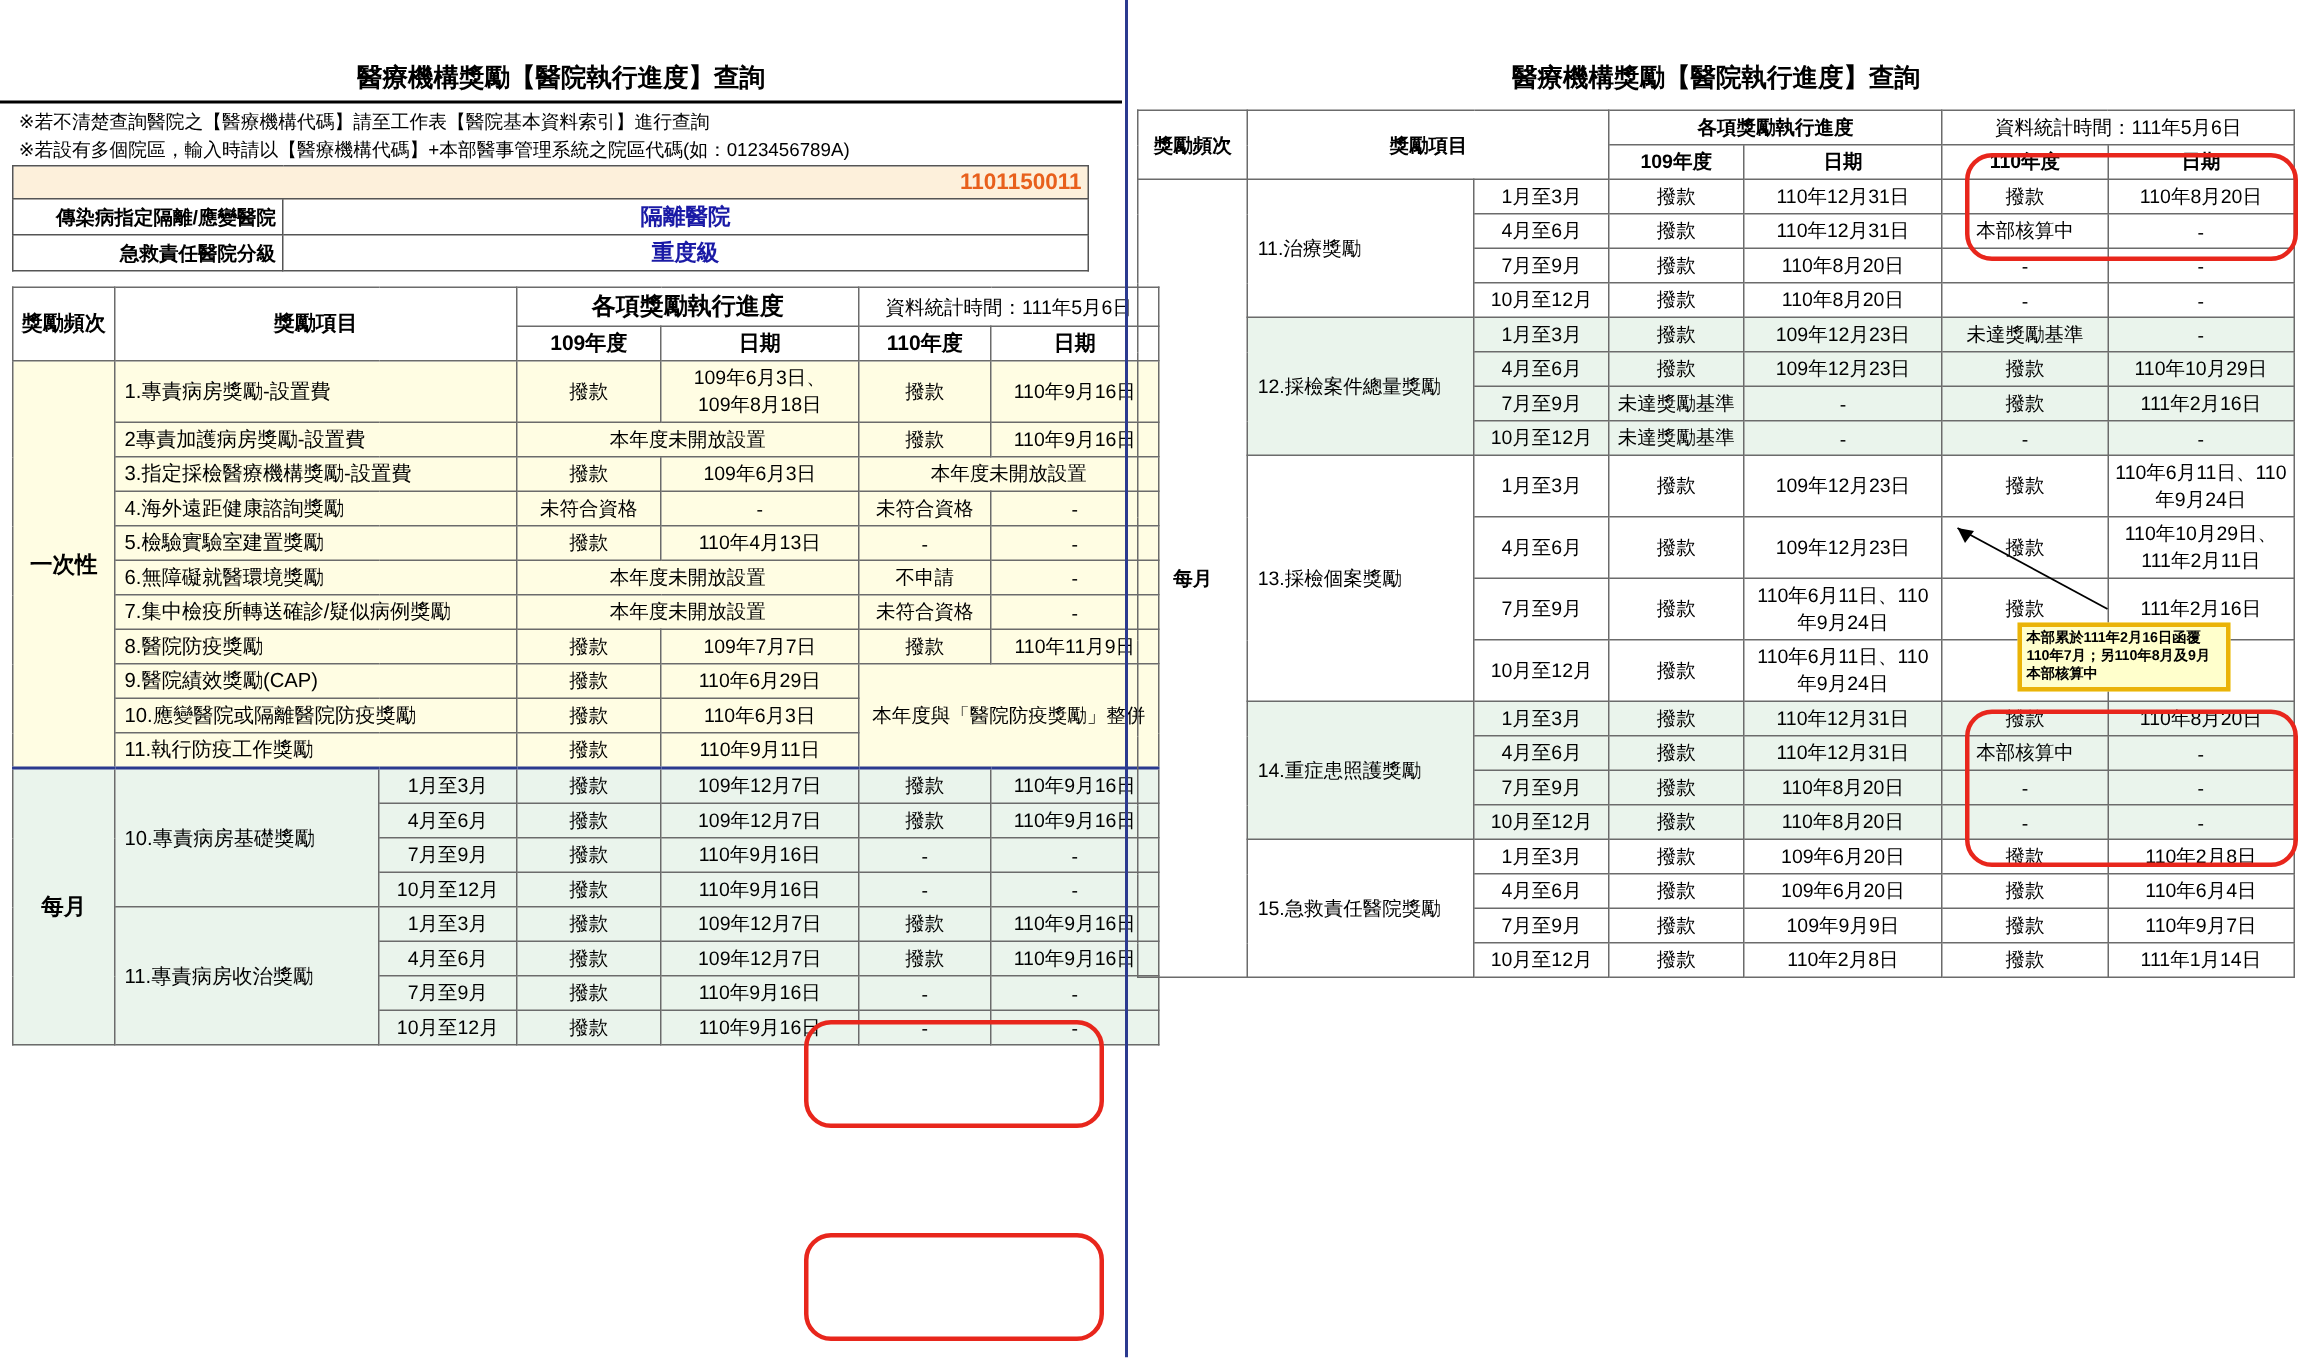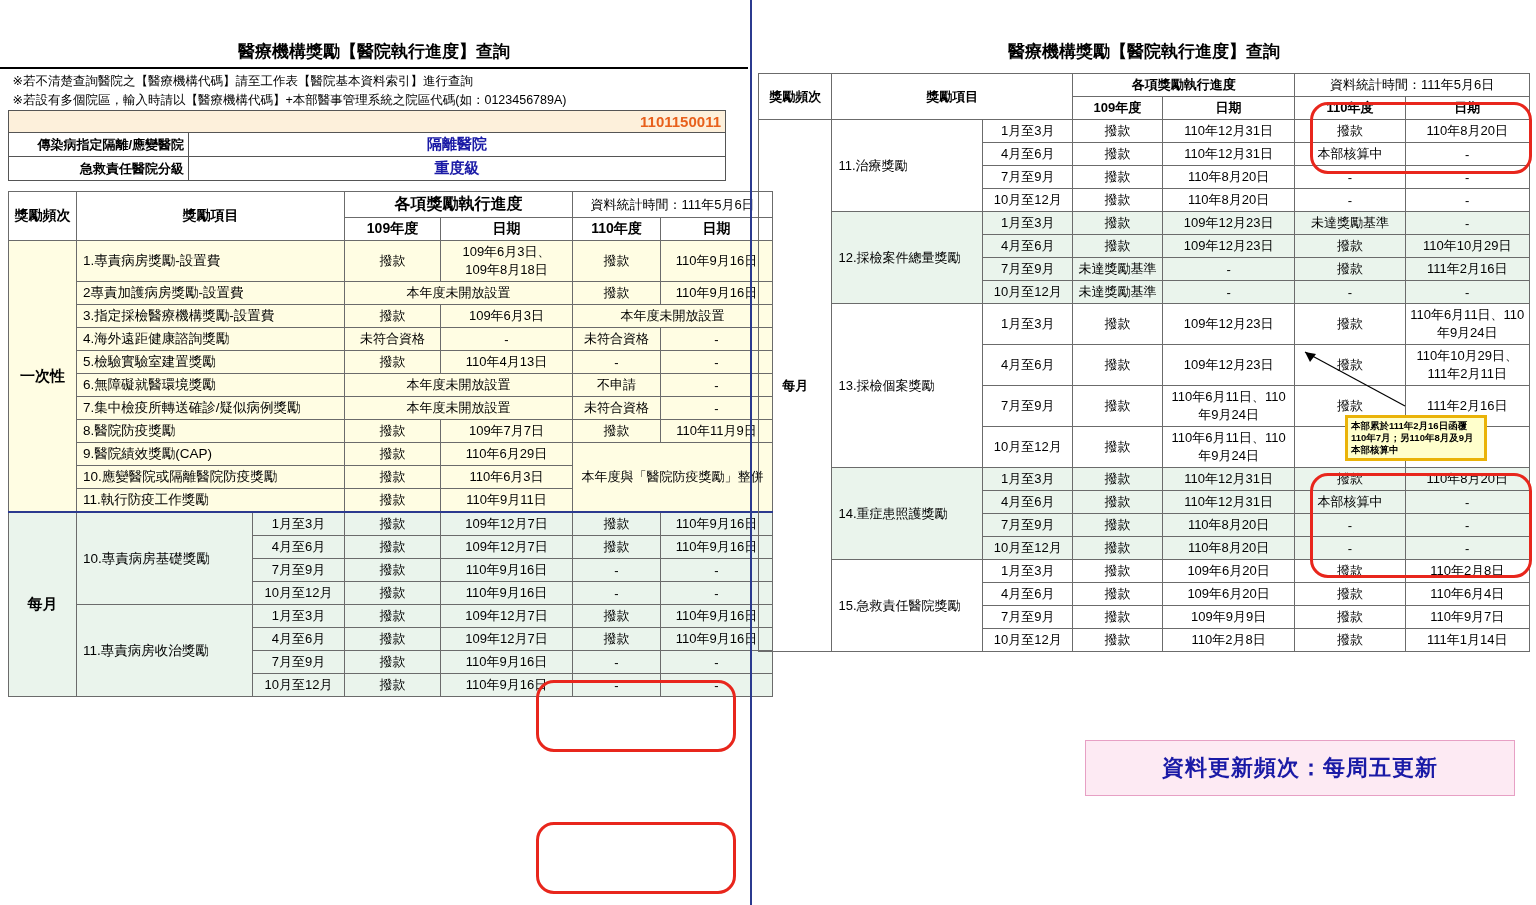--- a/index.html
+++ b/index.html
@@ -456,17 +456,14 @@
 
   <div class="oval" style="left:1310px; top:102px; width:222px; height:72px;"></div>
   <div class="oval" style="left:1310px; top:473px; width:222px; height:105px;"></div>
 
   <svg class="arrow-line" viewBox="0 0 110 60">
     <line x1="105" y1="58" x2="5" y2="4" stroke="#000" stroke-width="1.2"></line>
     <polygon points="5,4 16,6 10,14" fill="#000"></polygon>
   </svg>
   <div class="callout">本部累於111年2月16日函覆110年7月；另110年8月及9月本部核算中</div>
 
-  <div class="update-box">
-    <span>資料更新頻次：每周五更新</span>
-  </div>
 
 </div>
 
 </body></html>

